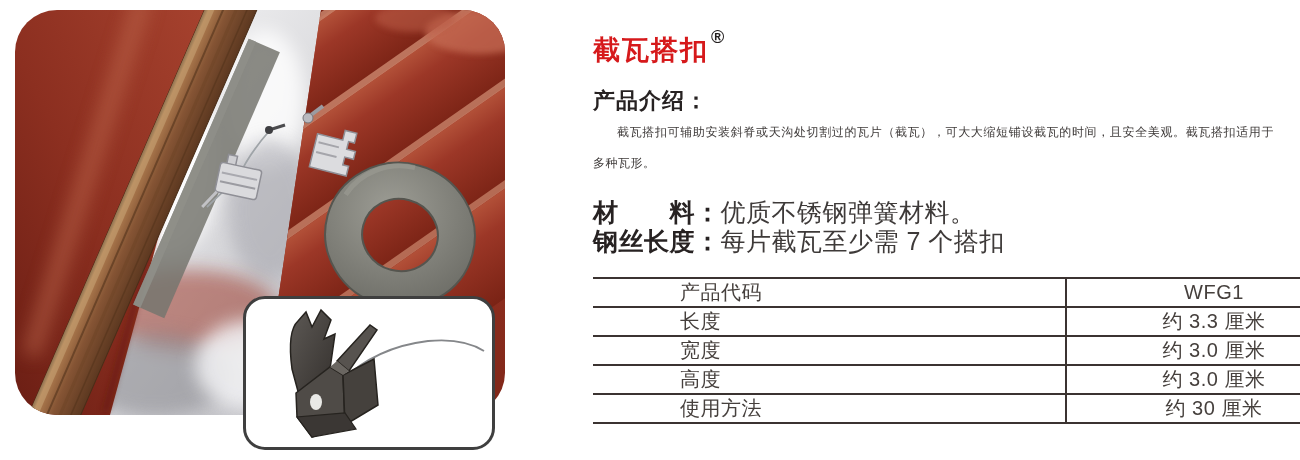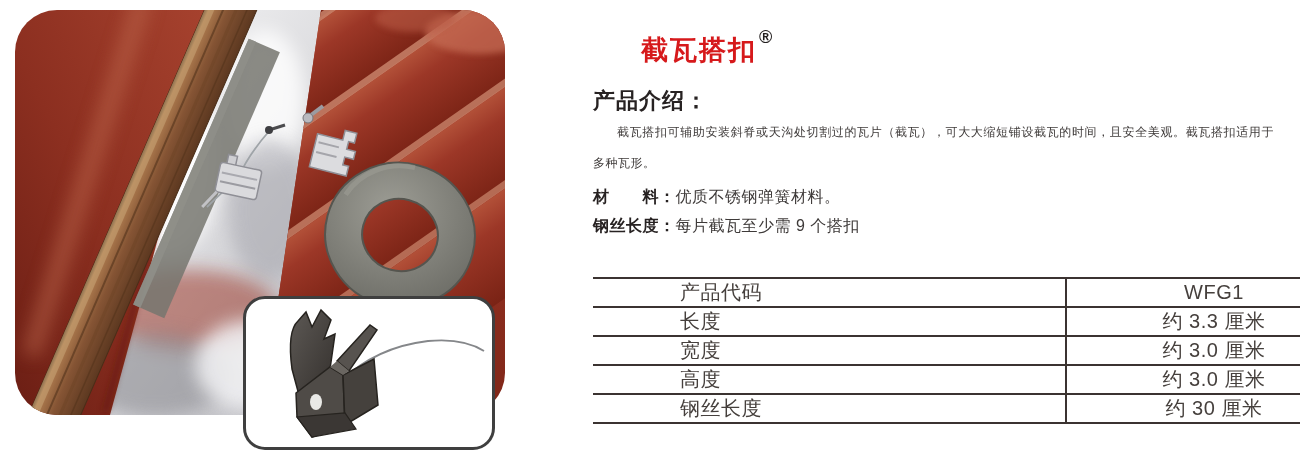--- a/index.html
+++ b/index.html
@@ -12,38 +12,38 @@
   .figure-main{position:absolute;left:15px;top:10px;width:490px;height:405px;}
   .figure-inset{
     position:absolute;left:243px;top:296px;width:252px;height:154px;
     background:#ffffff;border:3px solid #3f3f3f;border-radius:22px;
     box-sizing:border-box;overflow:hidden;
   }
   .figure-inset svg{display:block;width:100%;height:100%;}
   
   .product-title{
     position:absolute;left:593px;top:14px;
-    font-size:27px;font-weight:bold;color:#d6191b;letter-spacing:2px;white-space:nowrap;margin-left:48px;
+    font-size:27px;font-weight:bold;color:#d6191b;letter-spacing:2px;white-space:nowrap;
   }
   .product-title sup{
     font-size:18px;color:#231f1f;letter-spacing:0;
     position:relative;top:-6px;left:2px;font-weight:bold;
   }
   .intro-heading{
     position:absolute;left:593px;top:68px;
     font-size:22px;font-weight:bold;color:#272222;letter-spacing:1px;text-align:center;
   }
   .product-description{
     position:absolute;left:593px;top:105px;width:681px;
     font-size:12px;line-height:31px;color:#3e3a39;
     text-align:justify;text-indent:2em;letter-spacing:0.5px;
   }
   .attr-row{
     position:absolute;left:593px;width:681px;
-    font-size:16px;color:#3e3a39;white-space:nowrap;letter-spacing:0.5px;
+    font-size:25px;color:#3e3a39;white-space:nowrap;letter-spacing:0.5px;
   }
   .attr-row .attr-label{font-weight:bold;color:#272222;}
   .attr-material{top:171px;}
   .attr-usage{top:200px;}
   
   .spec-table{
     position:absolute;left:593px;top:277px;width:681px;
     border-collapse:collapse;table-layout:fixed;
     border-bottom:2px solid #3b3331;
     font-size:20px;color:#46403d;letter-spacing:0.5px;
@@ -203,38 +203,38 @@
 </div>
 
 <h1 class="product-title"><span>截瓦搭扣</span><sup>®</sup></h1>
 
 <h2 class="intro-heading">产品介绍：</h2>
 
 <p class="product-description">截瓦搭扣可辅助安装斜脊或天沟处切割过的瓦片（截瓦），可大大缩短铺设截瓦的时间，且安全美观。截瓦搭扣适用于多种瓦形。</p>
 
 <p class="attr-row attr-material"><span class="attr-label">材　　料：</span><span>优质不锈钢弹簧材料。</span></p>
 
-<p class="attr-row attr-usage"><span class="attr-label">钢丝长度：</span><span>每片截瓦至少需 9 个搭扣</span></p>
+<p class="attr-row attr-usage"><span class="attr-label">钢丝长度：</span><span>每片截瓦至少需 7 个搭扣</span></p>
 
 <table class="spec-table">
   <tbody>
     <tr>
       <td class="spec-label">产品代码</td>
       <td class="spec-value">WFG1</td>
     </tr>
     <tr>
       <td class="spec-label">长度</td>
       <td class="spec-value">约 3.3 厘米</td>
     </tr>
     <tr>
       <td class="spec-label">宽度</td>
       <td class="spec-value">约 3.0 厘米</td>
     </tr>
     <tr>
       <td class="spec-label">高度</td>
       <td class="spec-value">约 3.0 厘米</td>
     </tr>
     <tr>
-      <td class="spec-label">钢丝长度</td>
+      <td class="spec-label">使用方法</td>
       <td class="spec-value">约 30 厘米</td>
     </tr>
   </tbody>
 </table>
 
 </body></html>

